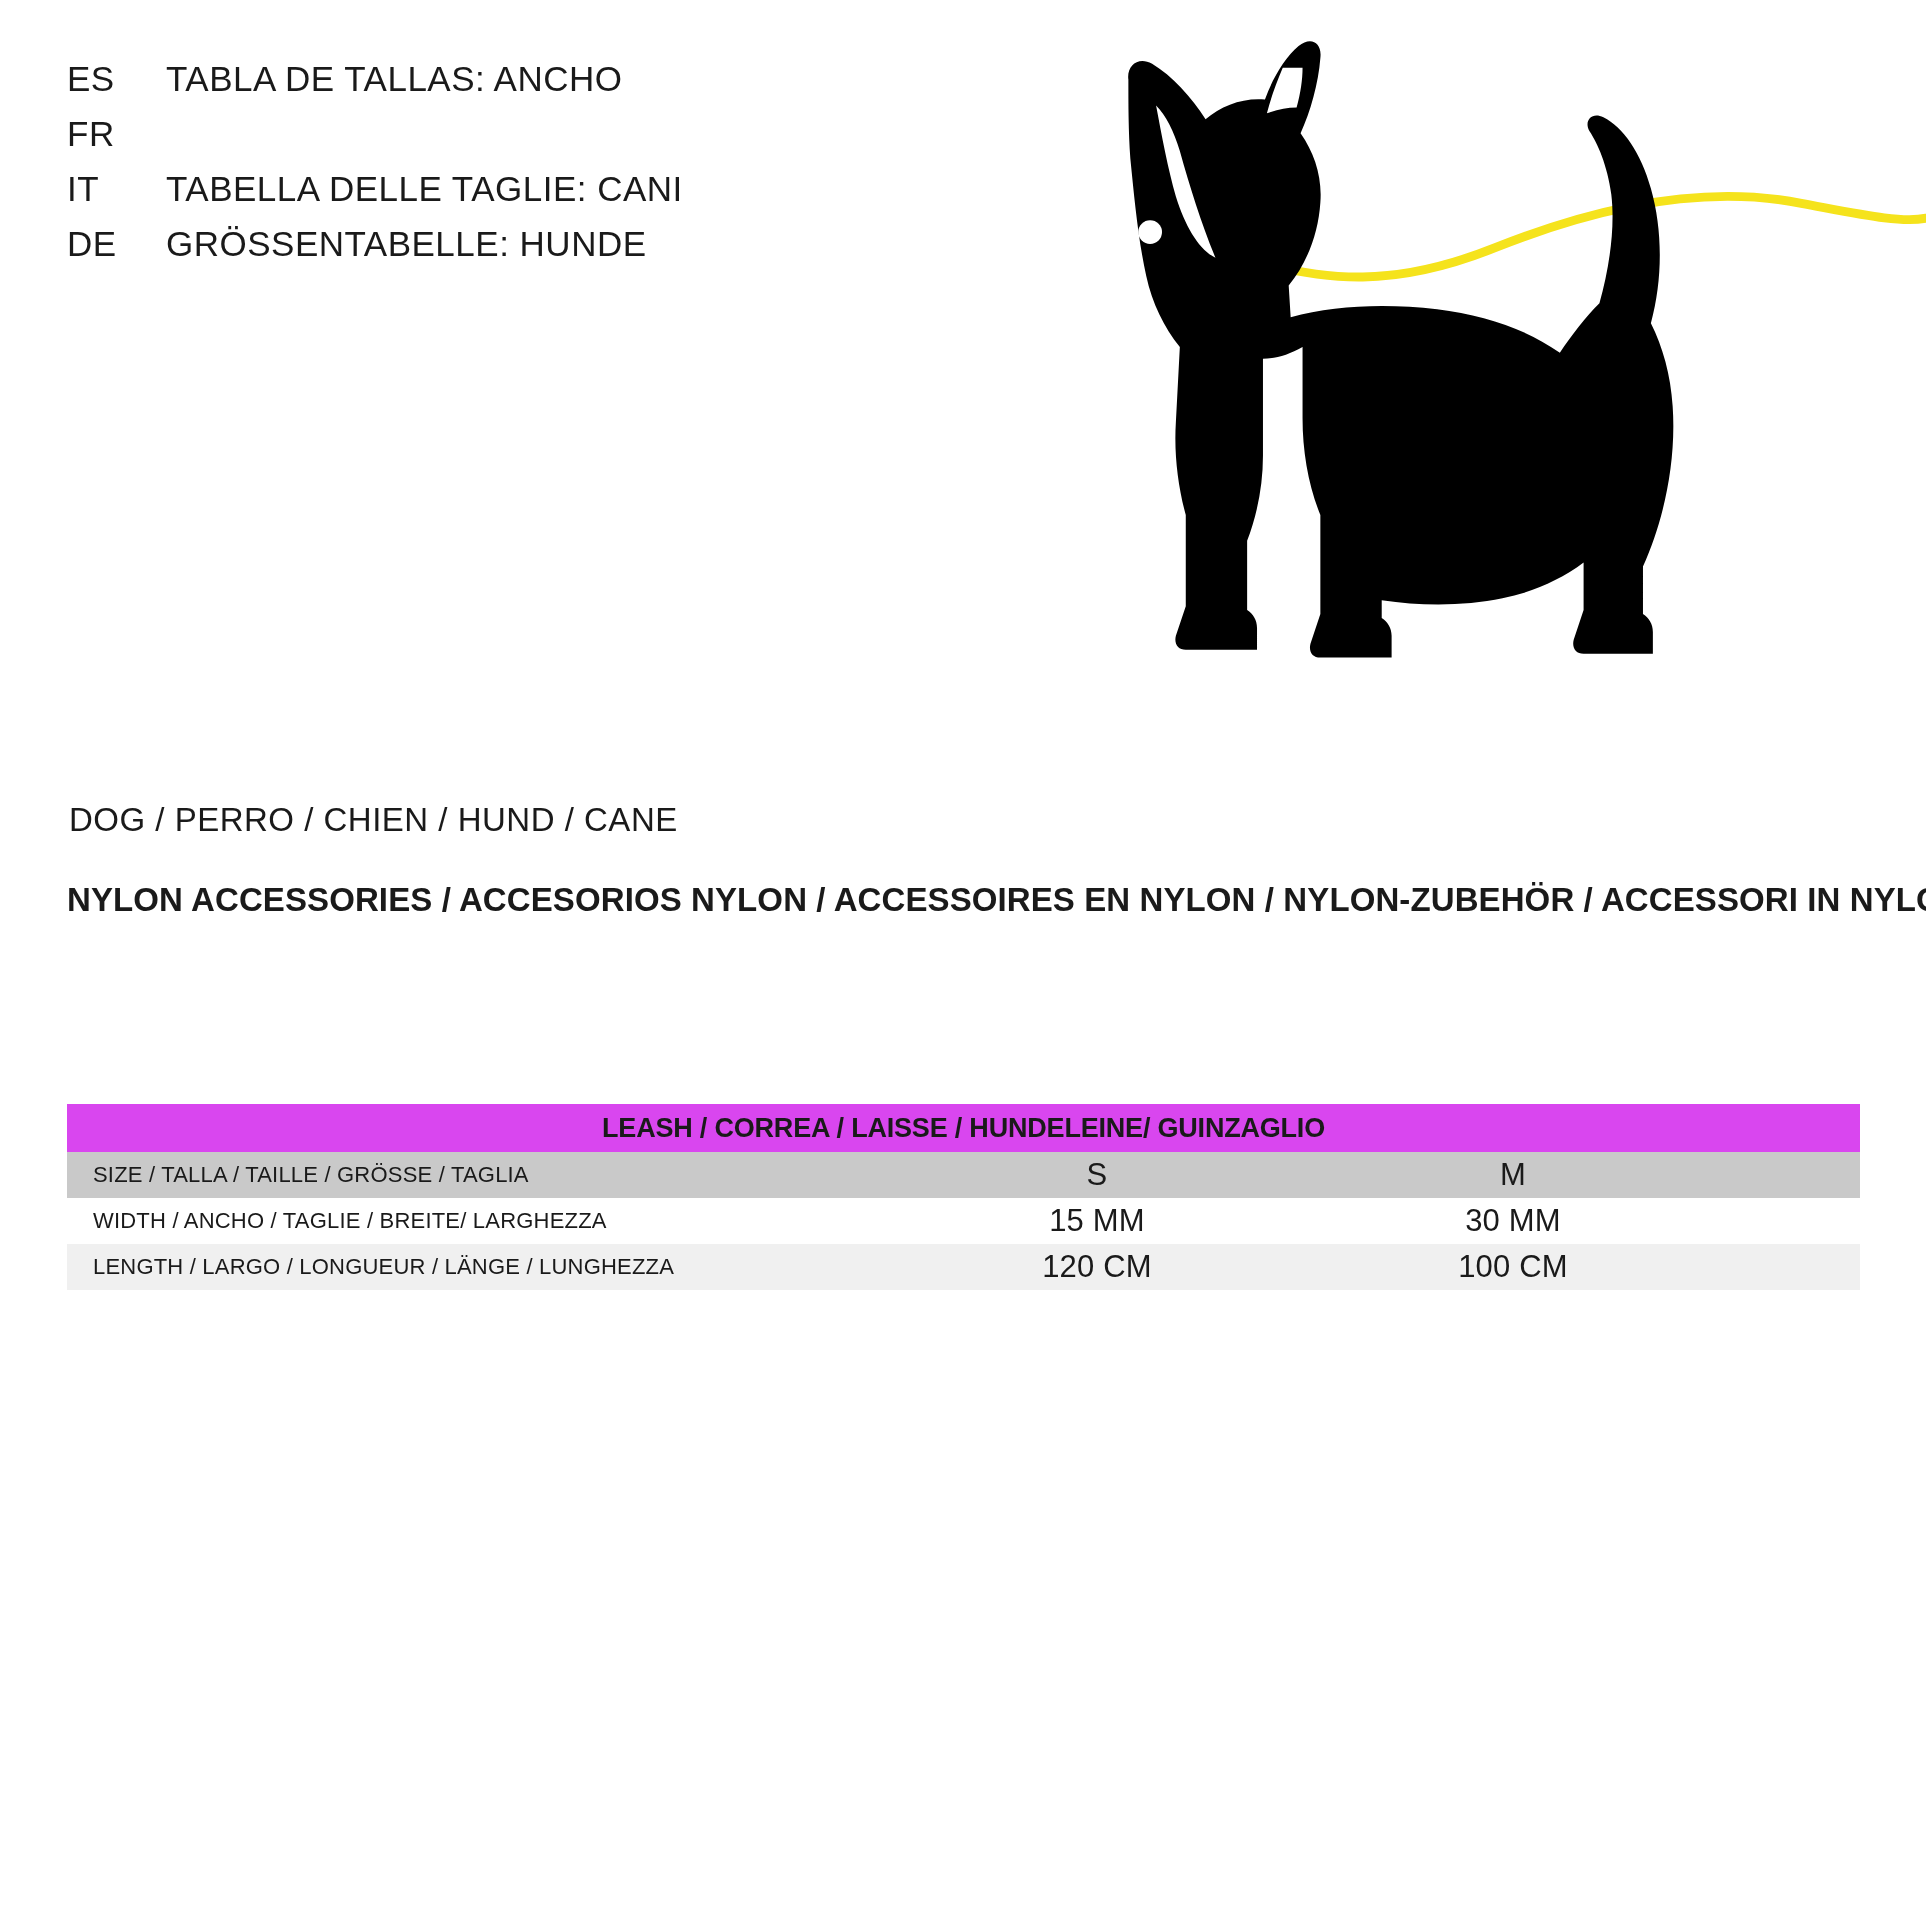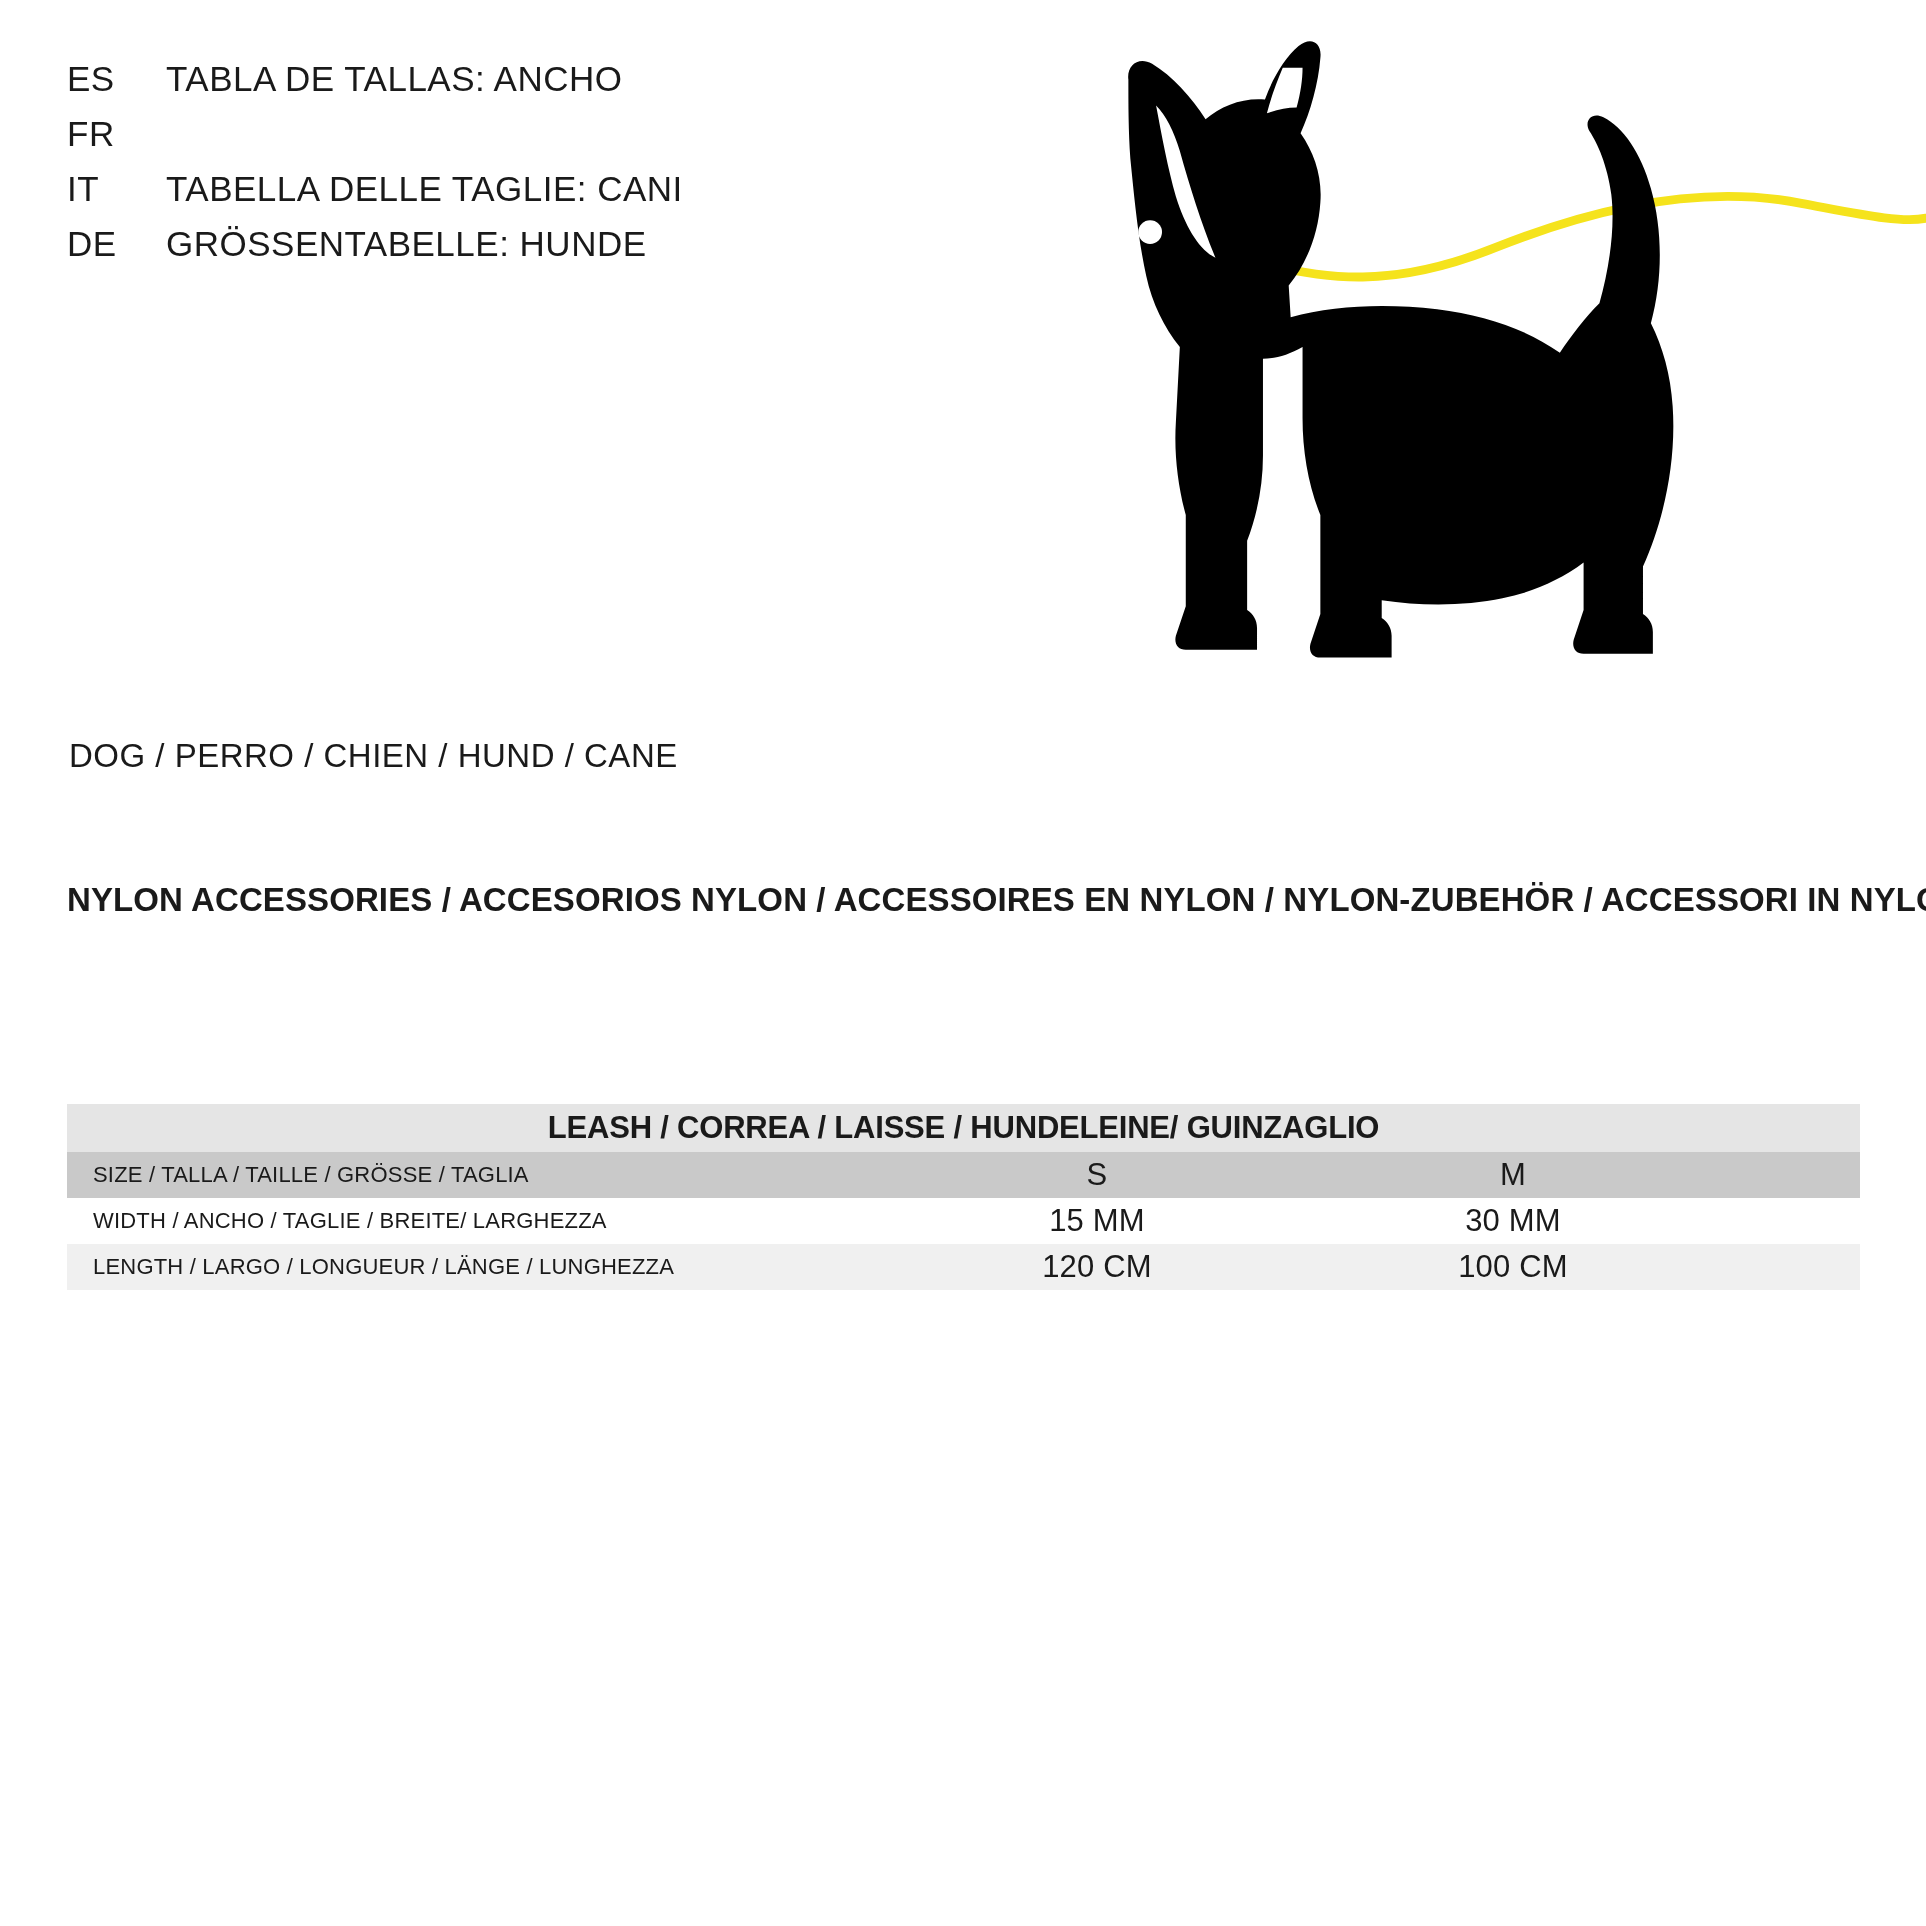--- a/index.html
+++ b/index.html
@@ -46,21 +46,21 @@
     left: 1069px;
     top: 20px;
     width: 857px;
     height: 822px;
   }
 
   
   .caption-dog {
     position: absolute;
     left: 69px;
-    top: 737px;
+    top: 801px;
     font-size: 33px;
     letter-spacing: 0.5px;
     color: #1a1a1a;
     white-space: nowrap;
   }
   .caption-nylon {
     position: absolute;
     left: 67px;
     top: 881px;
     font-size: 33px;
@@ -81,24 +81,24 @@
     border-collapse: collapse;
     width: 100%;
     table-layout: fixed;
   }
   table.size-table td {
     padding: 0;
     height: 46px;
     vertical-align: middle;
   }
   .th-banner {
-    background: #e5e5e5;
+    background: #d946ef;
     text-align: center;
     font-weight: bold;
-    font-size: 31px;
+    font-size: 27px;
     letter-spacing: -0.2px;
     color: #1a1a1a;
     height: 48px !important;
   }
   .row-grey td { background: #c9c9c9; }
   .row-white td { background: #ffffff; }
   .row-lgrey td { background: #f0f0f0; }
   .cell-label {
     padding-left: 26px !important;
     font-size: 22px;

